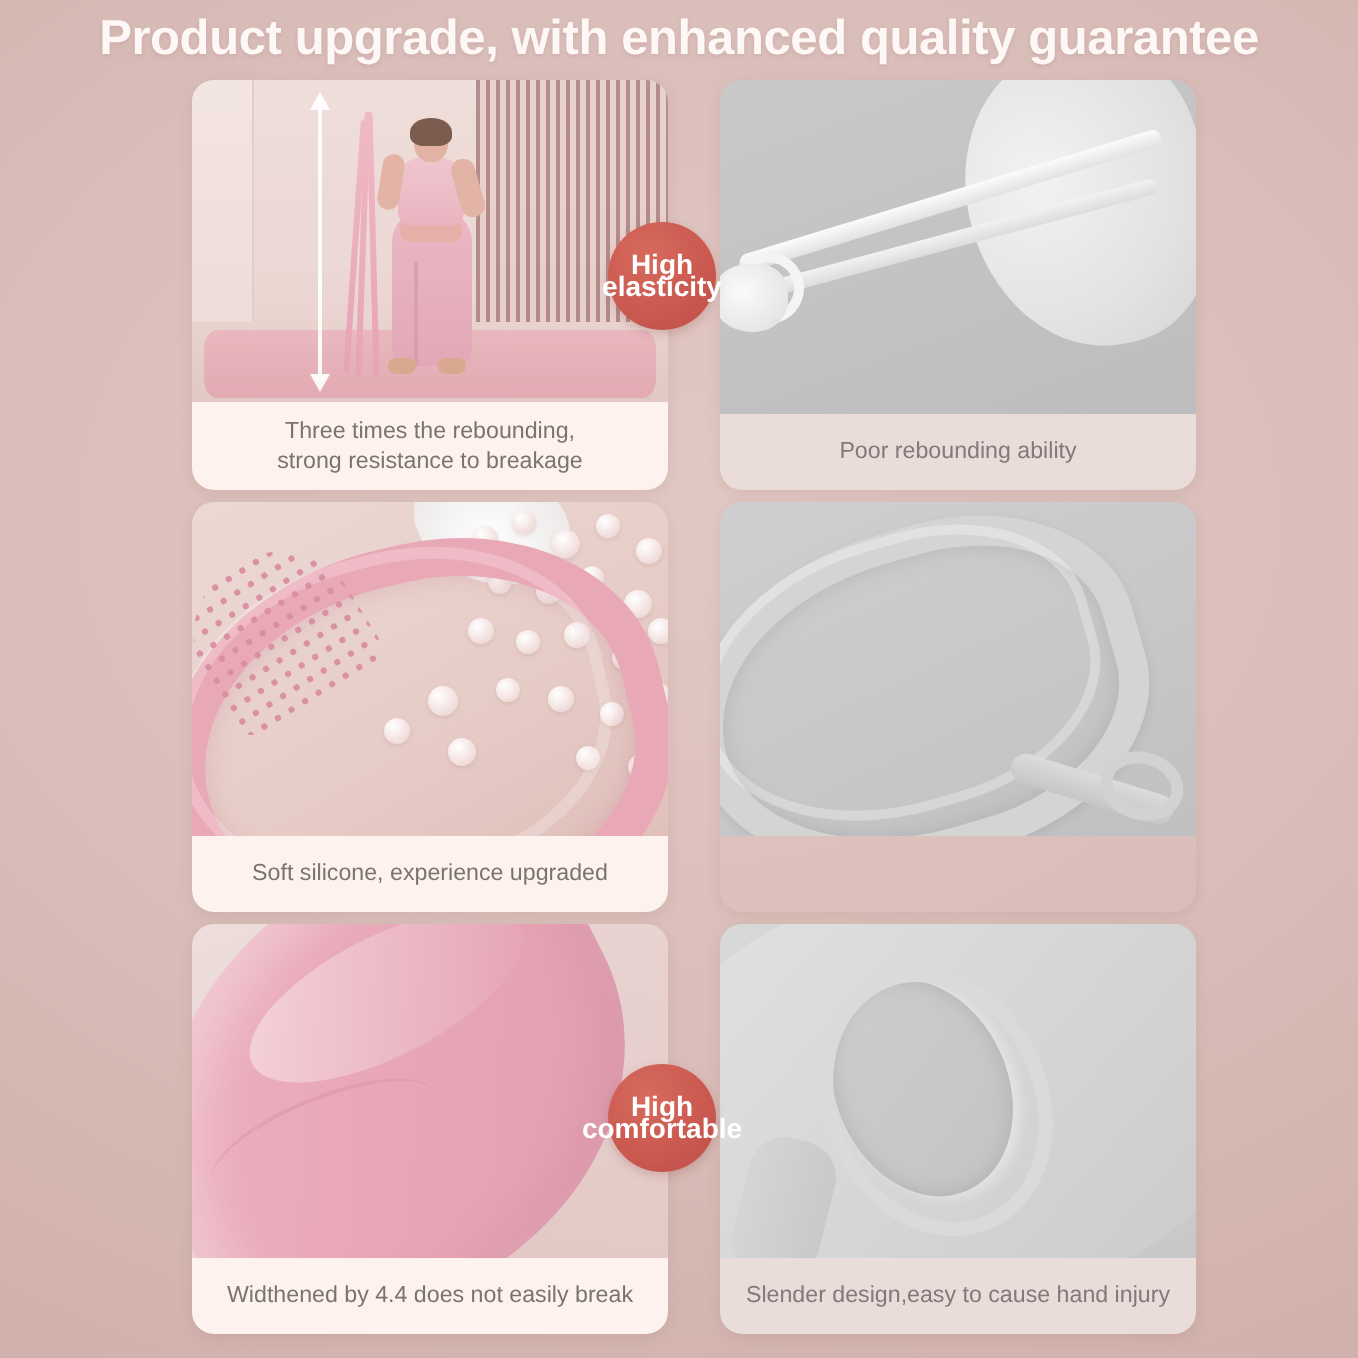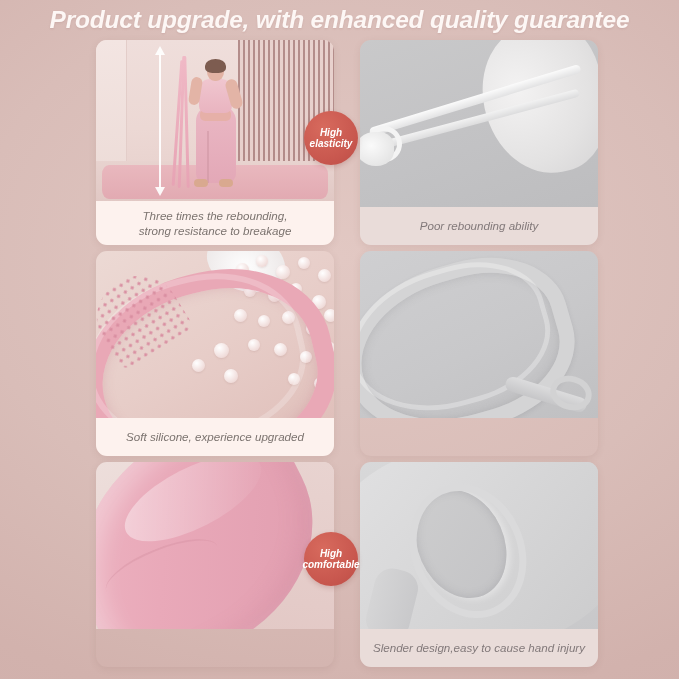--- a/index.html
+++ b/index.html
@@ -14,21 +14,20 @@
     background: #d6bab6;
   }
 
   #poster {
     position: relative;
     width: 679px;
     height: 679px;
     background:
       radial-gradient(ellipse 120% 90% at 50% 38%, #e2c8c3 0%, #d9bdb8 45%, #d2b2ad 75%, #cfaeaa 100%);
     overflow: hidden;
-    font-style: italic;
   }
 
   
   .title-bar {
     position: absolute;
     left: 0;
     top: 0;
     width: 679px;
     height: 40px;
     display: flex;
@@ -115,21 +114,21 @@
     height: 54px;
     border-radius: 50%;
     background: radial-gradient(circle at 36% 30%, #d76a5d 0%, #c9584f 62%, #bc4d46 100%);
     color: #ffffff;
     display: flex;
     flex-direction: column;
     align-items: center;
     justify-content: center;
     text-align: center;
     font-weight: 700;
-    font-size: 10px;
+    font-size: 14px;
     line-height: 11.5px;
     z-index: 6;
     box-shadow: 0 2px 5px rgba(130,60,55,0.22);
   }
   .badge .bline { display: block; white-space: nowrap; }
   .badge.b1 { left: 208px; top: 71px; }
   .badge.b2 { left: 208px; top: 281px; }
 
   
   .p1 { background: linear-gradient(180deg,#efdedb 0%, #ecd8d4 55%, #e6cfcb 100%); }
@@ -489,20 +488,23 @@
 
     <div class="row">
 
       <div class="card left">
         <div class="photo p5">
           <div class="soft-bg-swoop"></div>
           <div class="blade"></div>
           <div class="blade-hi"></div>
           <div class="crease"></div>
         </div>
+        <div class="caption">
+          <span class="line">Widthened by 4.4 does not easily break</span>
+        </div>
       </div>
 
       <div class="card right">
         <div class="photo p6">
           <div class="body6"></div>
           <div class="hole"></div>
           <div class="rim"></div>
           <div class="stem"></div>
         </div>
         <div class="caption">

